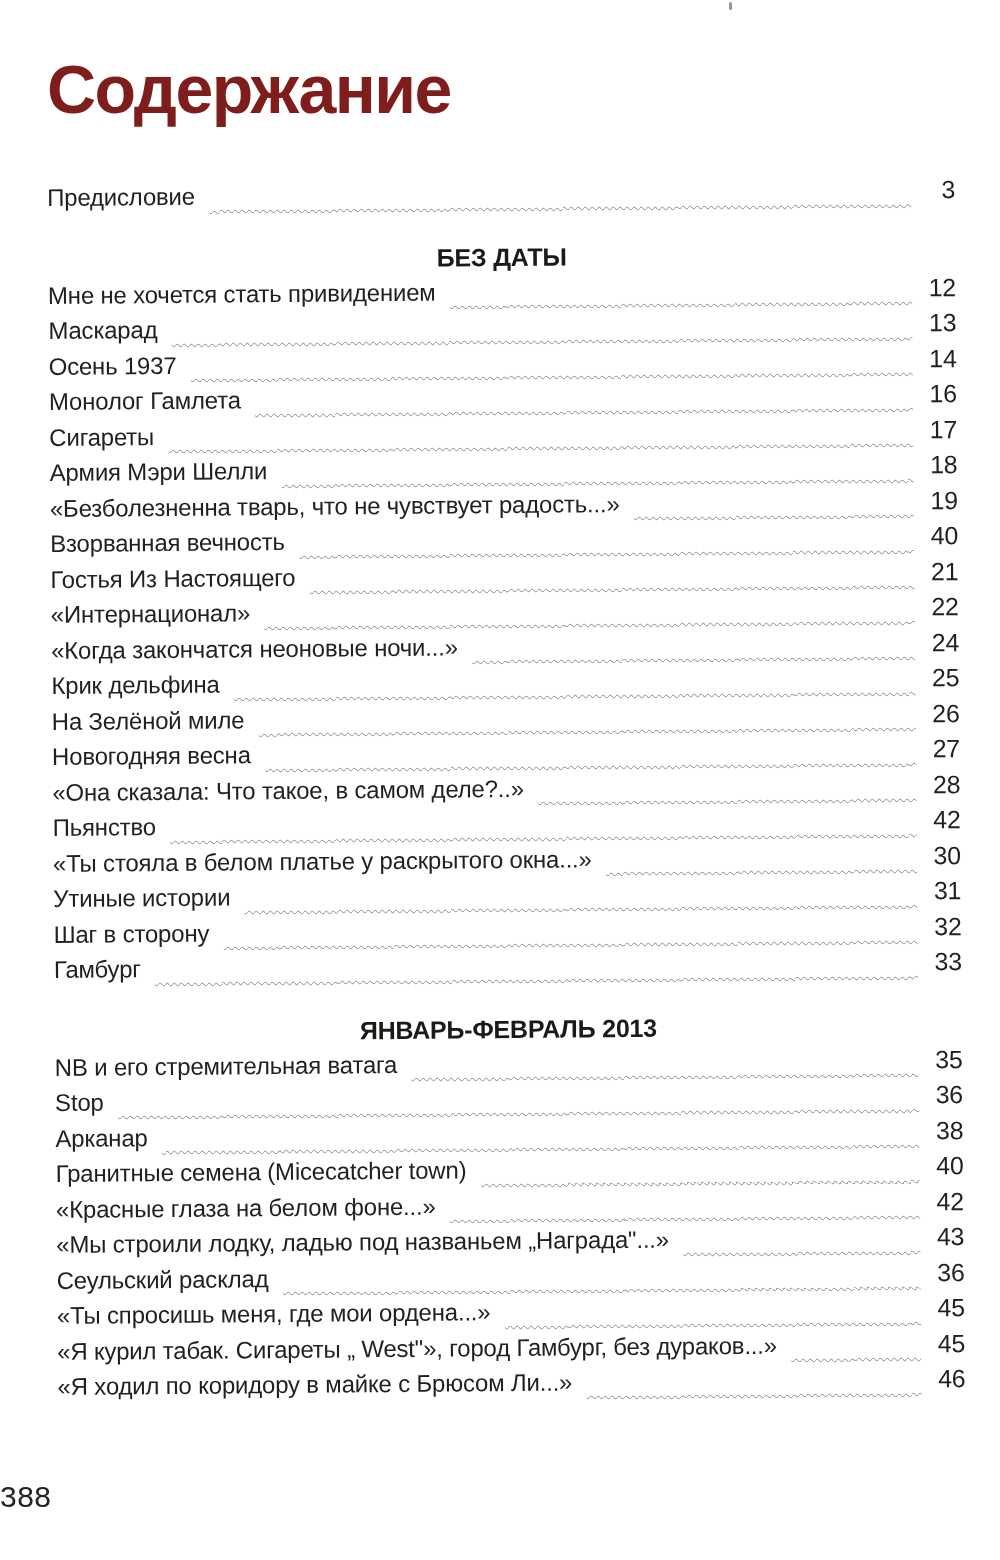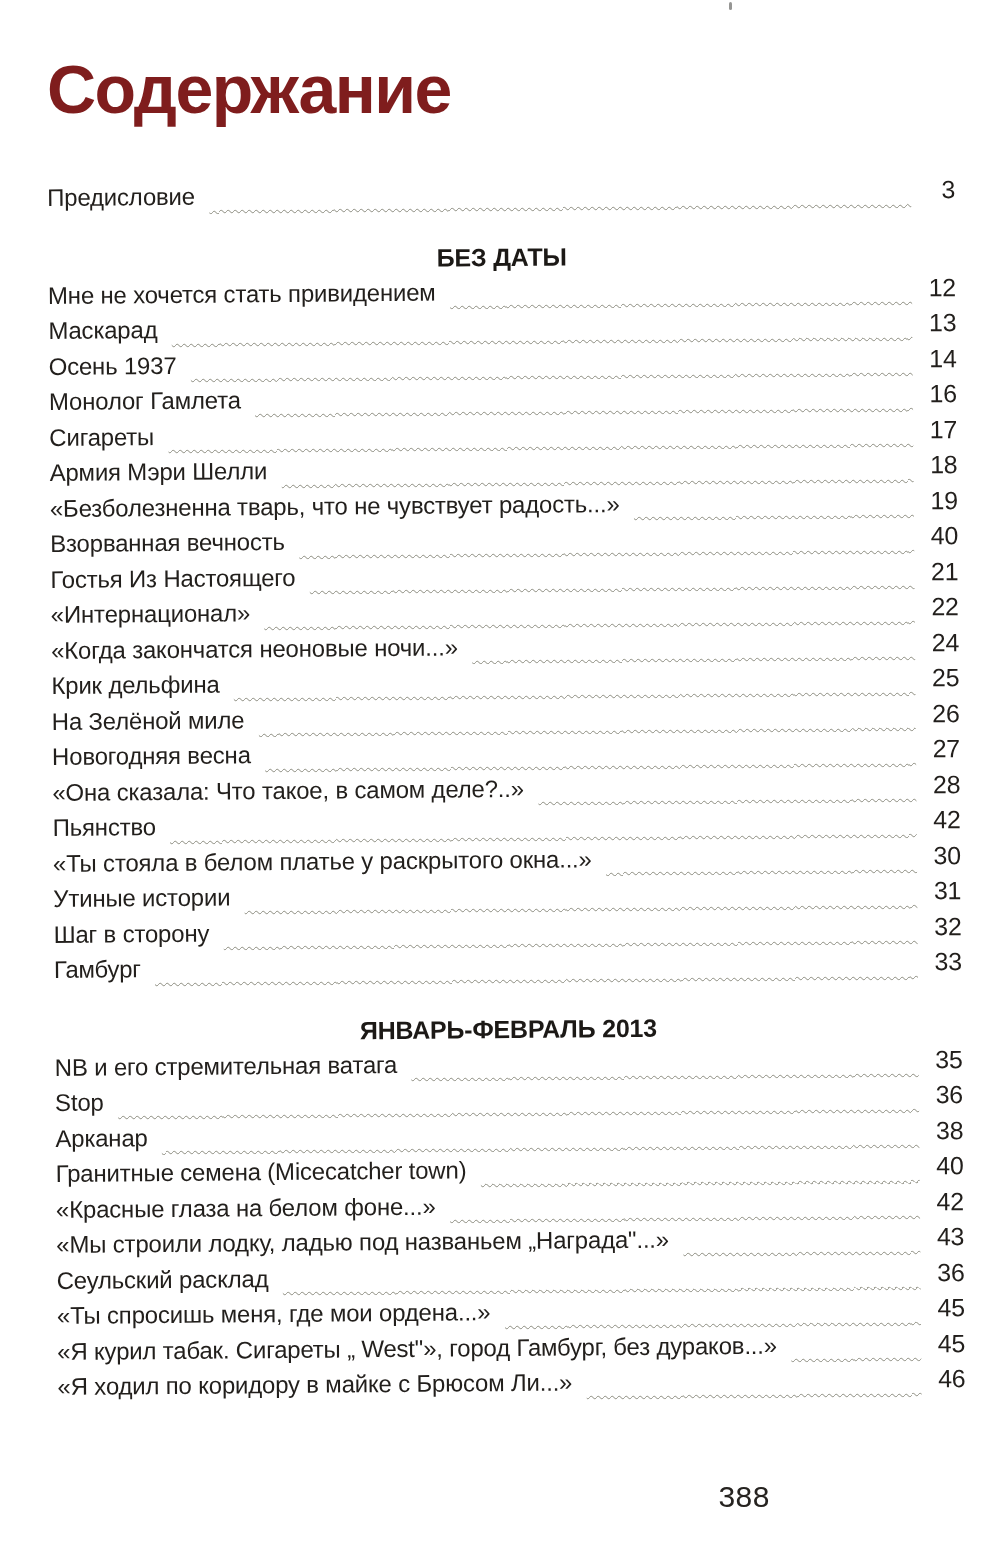--- a/index.html
+++ b/index.html
@@ -68,21 +68,21 @@
     flex:0 0 auto;
     min-width:34px;
     text-align:right;
     font-size:25px;
   }
   .footer{
     position:absolute;
     top:1480px;
     left:0;
     width:770px;
-    text-align:right;
+    text-align:left;
     font-size:30px;
     letter-spacing:0.5px;
     color:#262320;
   }
   .speck{
     position:absolute;
     left:729px; top:2px;
     width:3px; height:8px;
     background:#6a6a66;
     opacity:0.7;

